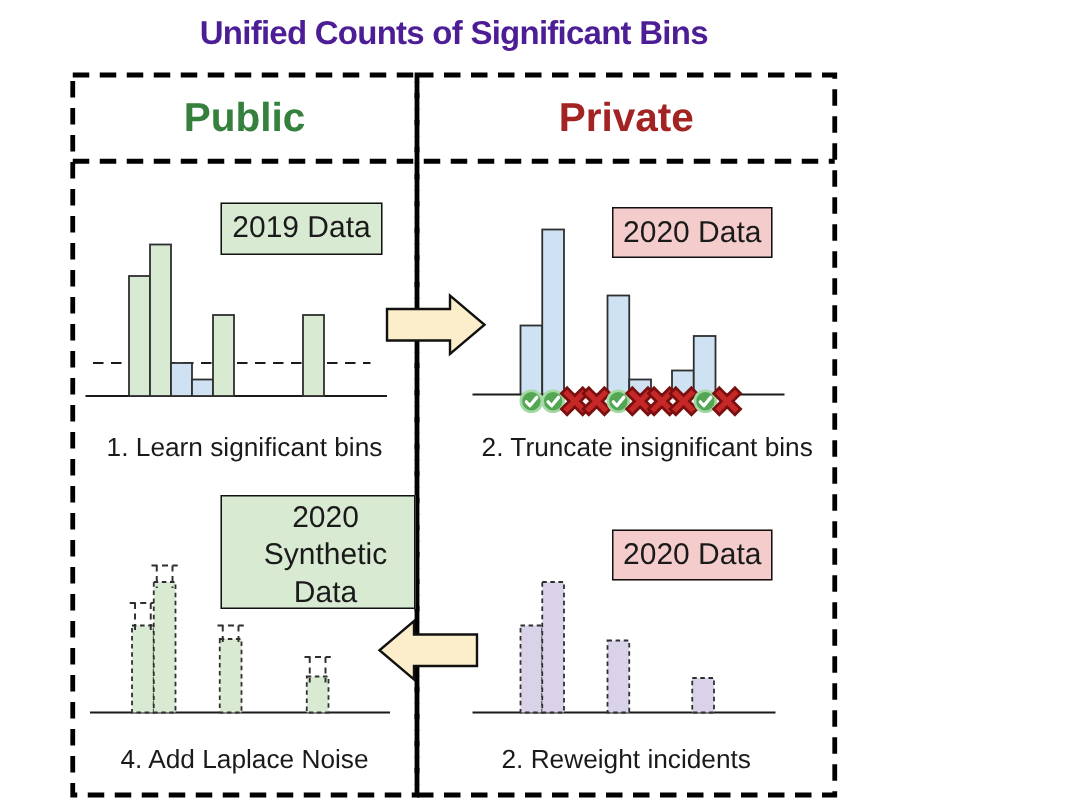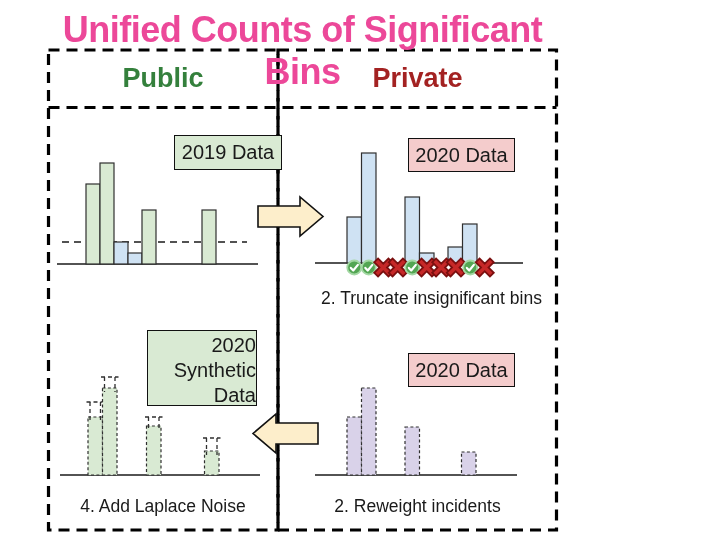--- a/index.html
+++ b/index.html
@@ -1,30 +1,30 @@
 <!DOCTYPE html>
 <html><head>
 <meta charset="utf-8">
 <style>
   html,body{margin:0;padding:0;background:#fff;}
   .stage{position:relative;width:720px;height:540px;background:#fff;
          font-family:"Liberation Sans",sans-serif;color:#111;overflow:hidden;}
   .abs{position:absolute;}
   .title{left:48px;top:9px;width:509px;text-align:center;
-         font-size:36px;font-weight:bold;letter-spacing:-0.5px;color:#ec4899;}
+         font-size:22px;font-weight:bold;letter-spacing:-0.5px;color:#4c1d95;}
   .hdr{top:49px;height:58px;line-height:58px;text-align:center;
        font-size:27px;font-weight:bold;}
   .hdr-public{left:48px;width:230px;}
   .hdr-private{left:278px;width:279px;}
   .dlabel{box-sizing:border-box;border:1.4px solid #111;text-align:center;
           font-size:20px;color:#1a1a1a;}
   .lbl-2019{left:147px;top:135px;width:108px;height:35px;line-height:33px;}
   .lbl-2020t{left:408px;top:138px;width:107px;height:34px;line-height:32px;}
   .lbl-2020b{left:408px;top:353px;width:107px;height:34px;line-height:32px;}
-  .lbl-synth{left:147px;top:330px;width:110px;height:76px;text-align:right;
+  .lbl-synth{left:147px;top:330px;width:130px;height:76px;text-align:center;
              padding:2px 0 0 10px;line-height:25px;}
   .caption{font-size:17.5px;color:#1a1a1a;text-align:center;}
   .cap1{left:48px;top:288px;width:230px;}
   .cap2{left:292px;top:288px;width:279px;}
   .cap3{left:278px;top:496px;width:279px;}
   .cap4{left:48px;top:496px;width:230px;}
   svg{position:absolute;left:0;top:0;}
 </style>
 </head>
 <body>
@@ -106,22 +106,23 @@
       <line x1="217" y1="438" x2="217" y2="455" stroke="#2f2f2f" stroke-width="1.3" stroke-dasharray="4,3"></line>
       <polygon points="258,206 300,206 300,197 323,216.5 300,236 300,227 258,227" fill="#fdeecb" stroke="#111" stroke-width="1.6" stroke-linejoin="miter"></polygon>
       <polygon points="318,423 276,423 276,414 253,433.5 276,453 276,444 318,444" fill="#fdeecb" stroke="#111" stroke-width="1.6" stroke-linejoin="miter"></polygon>
     </svg>
 
   <div class="abs title">Unified Counts of Significant Bins</div>
 
   <div class="abs hdr hdr-public" style="color: rgb(52, 128, 60);">Public</div>
   <div class="abs hdr hdr-private" style="color: rgb(163, 34, 34);">Private</div>
 
-  <div class="abs dlabel lbl-2019" style="background: rgb(217, 234, 211); margin-left: 27px;">2019 Data</div>
+  <div class="abs dlabel lbl-2019" style="background: rgb(217, 234, 211);">2019 Data</div>
   <div class="abs dlabel lbl-2020t" style="background: rgb(244, 204, 204);">2020 Data</div>
   <div class="abs dlabel lbl-2020b" style="background: rgb(244, 204, 204);">2020 Data</div>
   <div class="abs dlabel lbl-synth" style="background: rgb(217, 234, 211);">2020 Synthetic Data</div>
 
+  <div class="abs caption cap1">1. Learn significant bins</div>
   <div class="abs caption cap2">2. Truncate insignificant bins</div>
   <div class="abs caption cap3">2. Reweight incidents</div>
   <div class="abs caption cap4">4. Add Laplace Noise</div>
 
 </div>
 
 </body></html>

